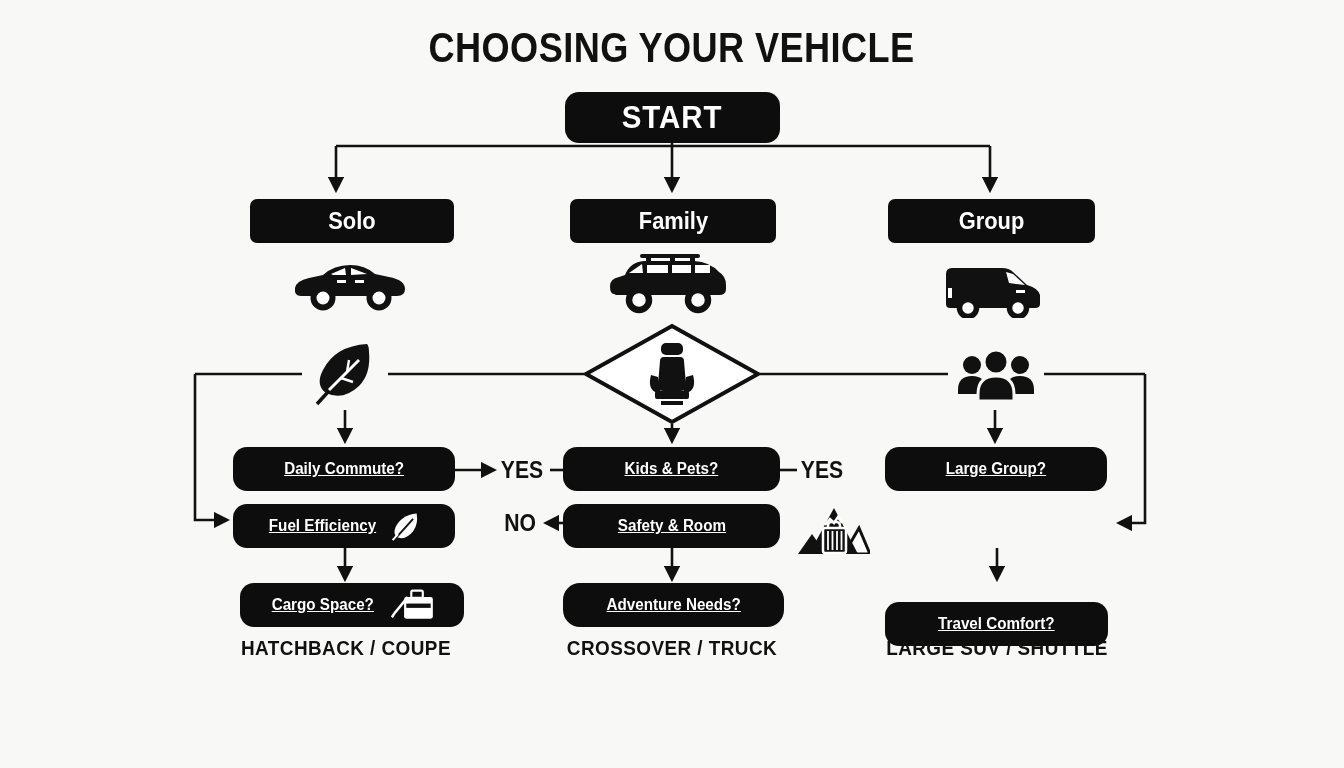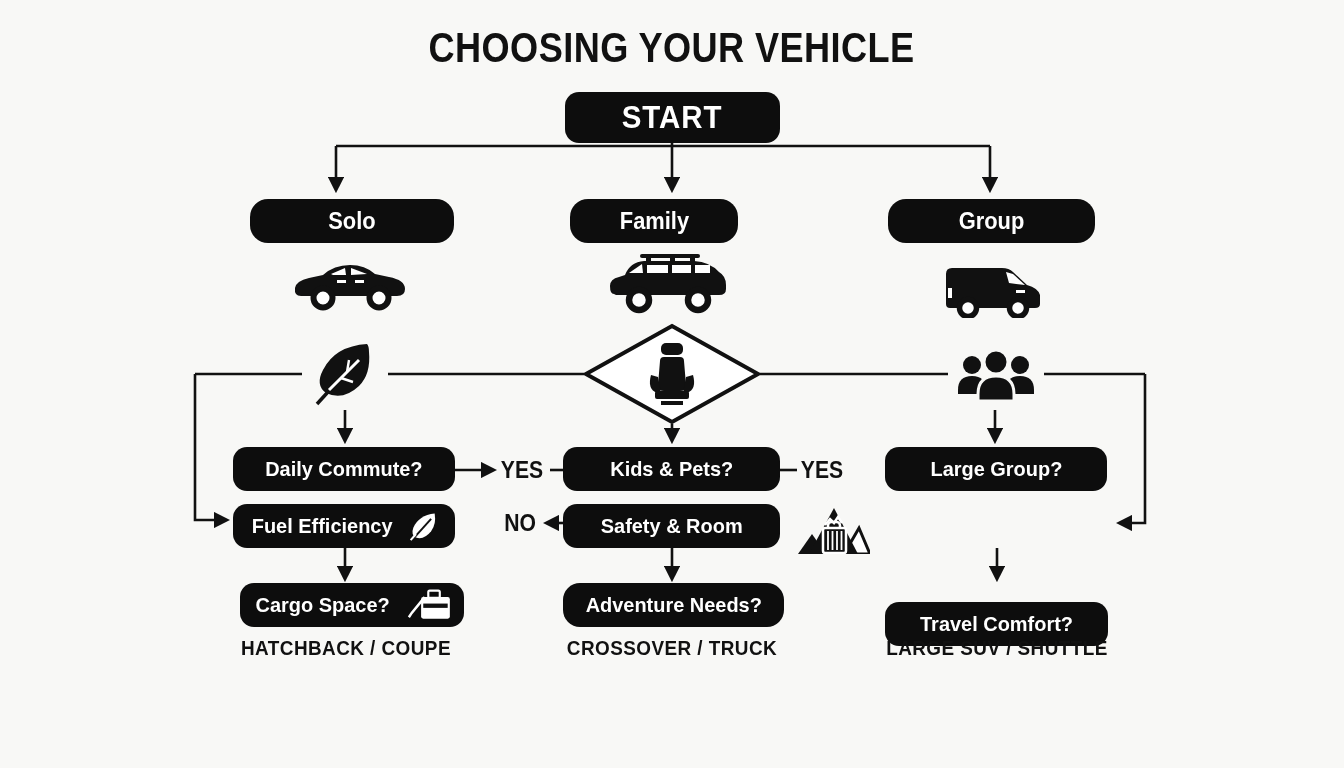--- a/index.html
+++ b/index.html
@@ -16,22 +16,22 @@
     font-size:42px;font-weight:800;color:#111;letter-spacing:.5px;
   }
   .title .squeeze{display:inline-block;transform:scaleX(.86);transform-origin:center;}
   .node{
     background:#0d0d0d;color:#fff;
     display:flex;align-items:center;justify-content:center;
     font-weight:700;box-sizing:border-box;
   }
   .node .squeeze{display:inline-block;transform:scaleX(.95);transform-origin:center;white-space:nowrap;}
   .start{left:565px;top:92px;width:215px;height:51px;border-radius:14px;font-size:31px;letter-spacing:1px;}
-  .pill{height:44px;border-radius:18px;font-size:23px;}
-  .box{height:44px;border-radius:14px;font-size:21px;gap:12px;}
+  .pill{height:44px;border-radius:7px;font-size:23px;}
+  .box{height:44px;border-radius:14px;font-size:16px;gap:12px;text-decoration:underline;}
   .edge-label{
     color:#111;font-weight:800;font-size:23px;text-align:center;
     transform:scaleX(.92);transform-origin:center;
   }
   .result{
     color:#111;font-weight:800;font-size:21px;text-align:center;letter-spacing:.5px;
     transform:scaleX(.9);transform-origin:center;white-space:nowrap;
   }
   svg{display:block;}
   .wires{left:0;top:0;pointer-events:none;}
@@ -82,21 +82,21 @@
     <span class="squeeze">START</span>
   </div>
 
   <div class="abs title">
     <span class="squeeze">CHOOSING YOUR VEHICLE</span>
   </div>
 
   <div class="abs node pill" style="left:250px;top:199px;width:204px;">
     <span class="squeeze">Solo</span>
   </div>
-  <div class="abs node pill" style="left:570px;top:199px;width:168px;text-align:center;">
+  <div class="abs node pill" style="left:570px;top:199px;width:206px;text-align:center;">
     <span class="squeeze">Family</span>
   </div>
   <div class="abs node pill" style="left:888px;top:199px;width:207px;">
     <span class="squeeze">Group</span>
   </div>
 
   <svg class="abs" style="left:293px;top:260px;" width="115" height="54" viewBox="0 0 115 54">
     <path d="M8 36 Q1 36 2 28 Q3 21 16 18 L30 15 Q41 5 57 5 Q72 5 82 14 L96 17 Q112 20 112 29 Q112 36 104 36 Z" fill="#111"></path>
     <path d="M38 14 L52 8 L53 15 L40 15 Z" fill="#fff"></path>
     <path d="M58 8 L74 14 L58 15 Z" fill="#fff"></path>

